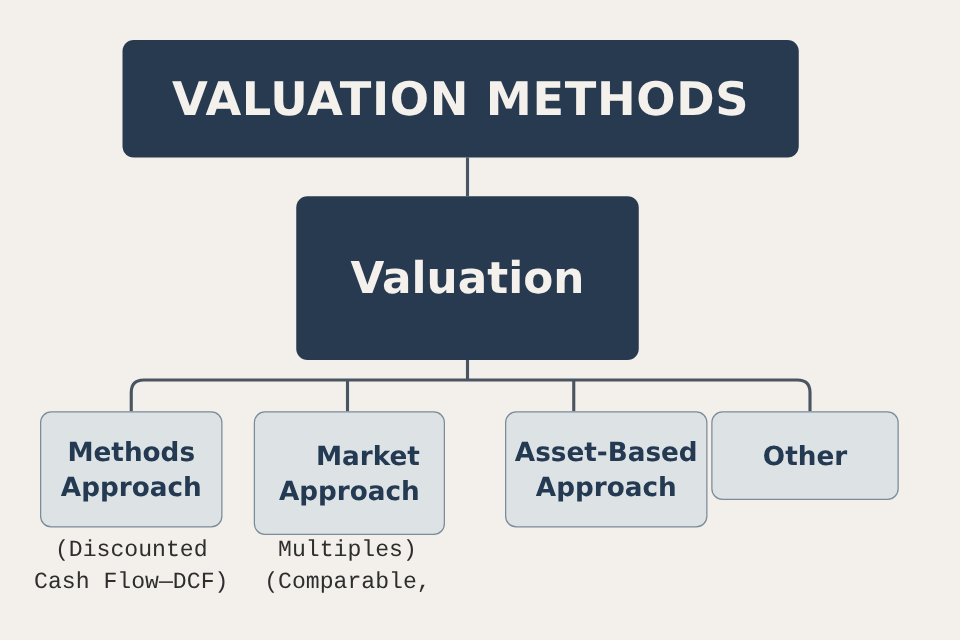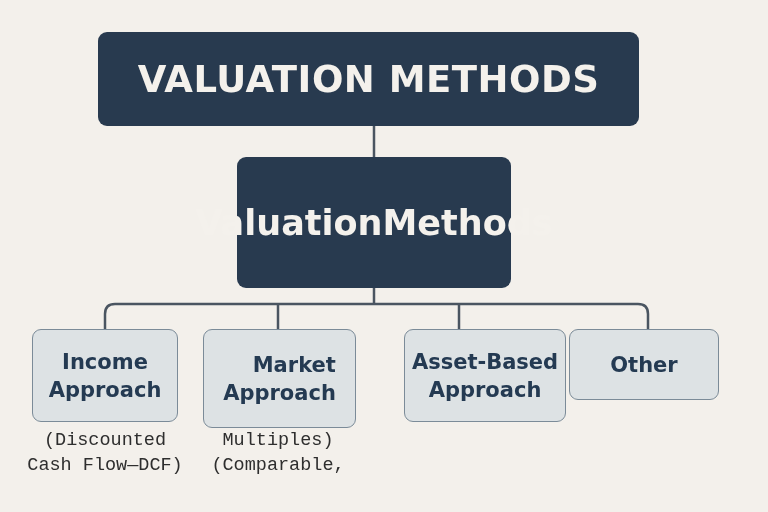--- a/index.html
+++ b/index.html
@@ -37,26 +37,25 @@
     <line x1="459" y1="304" x2="459" y2="329"></line>
   </g>
 </svg>
 
 <div id="top" class="node dark">
   <span>VALUATION METHODS</span>
 </div>
 
 <div id="mid" class="node dark">
   <span>Valuation</span>
-  <span>Methods</span>
 </div>
 
 <div id="income" class="node light">
   <div>
-    <span>Income</span>
+    <span>Methods</span>
     <span>Approach</span>
   </div>
 </div>
 
 <div id="market" class="node light">
   <div>
     <span>Market</span>
     <span>Approach</span>
   </div>
 </div>

